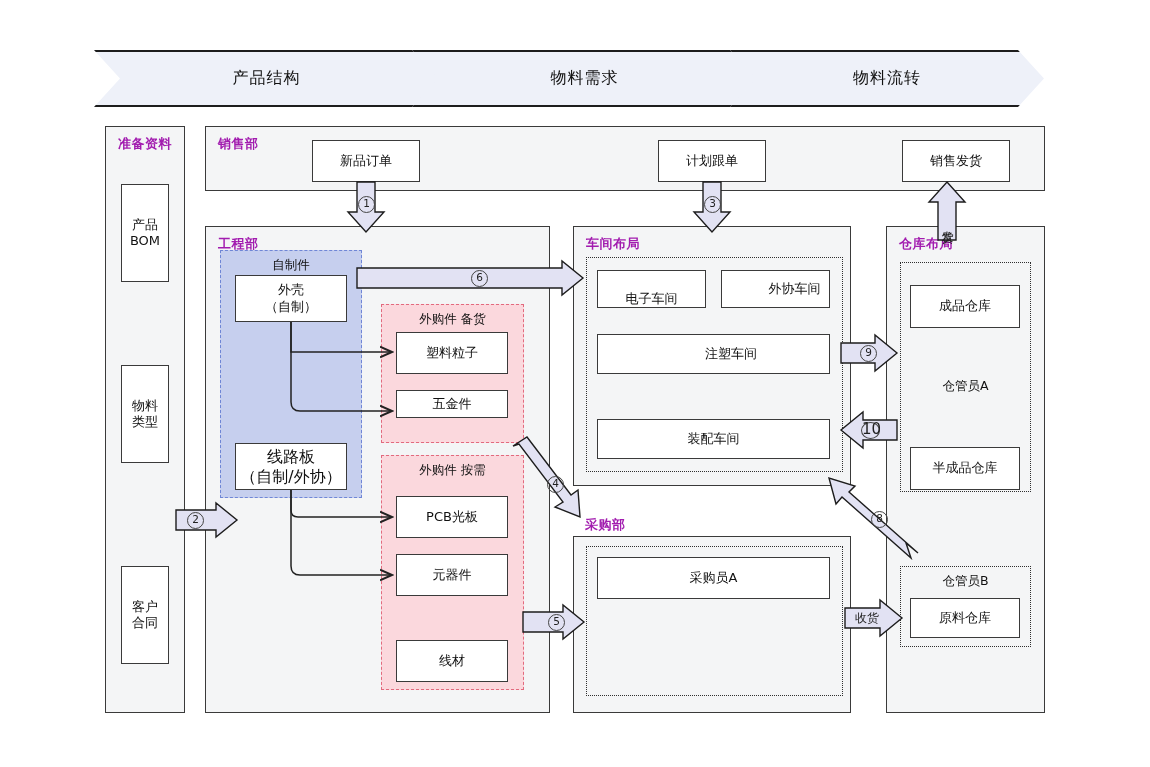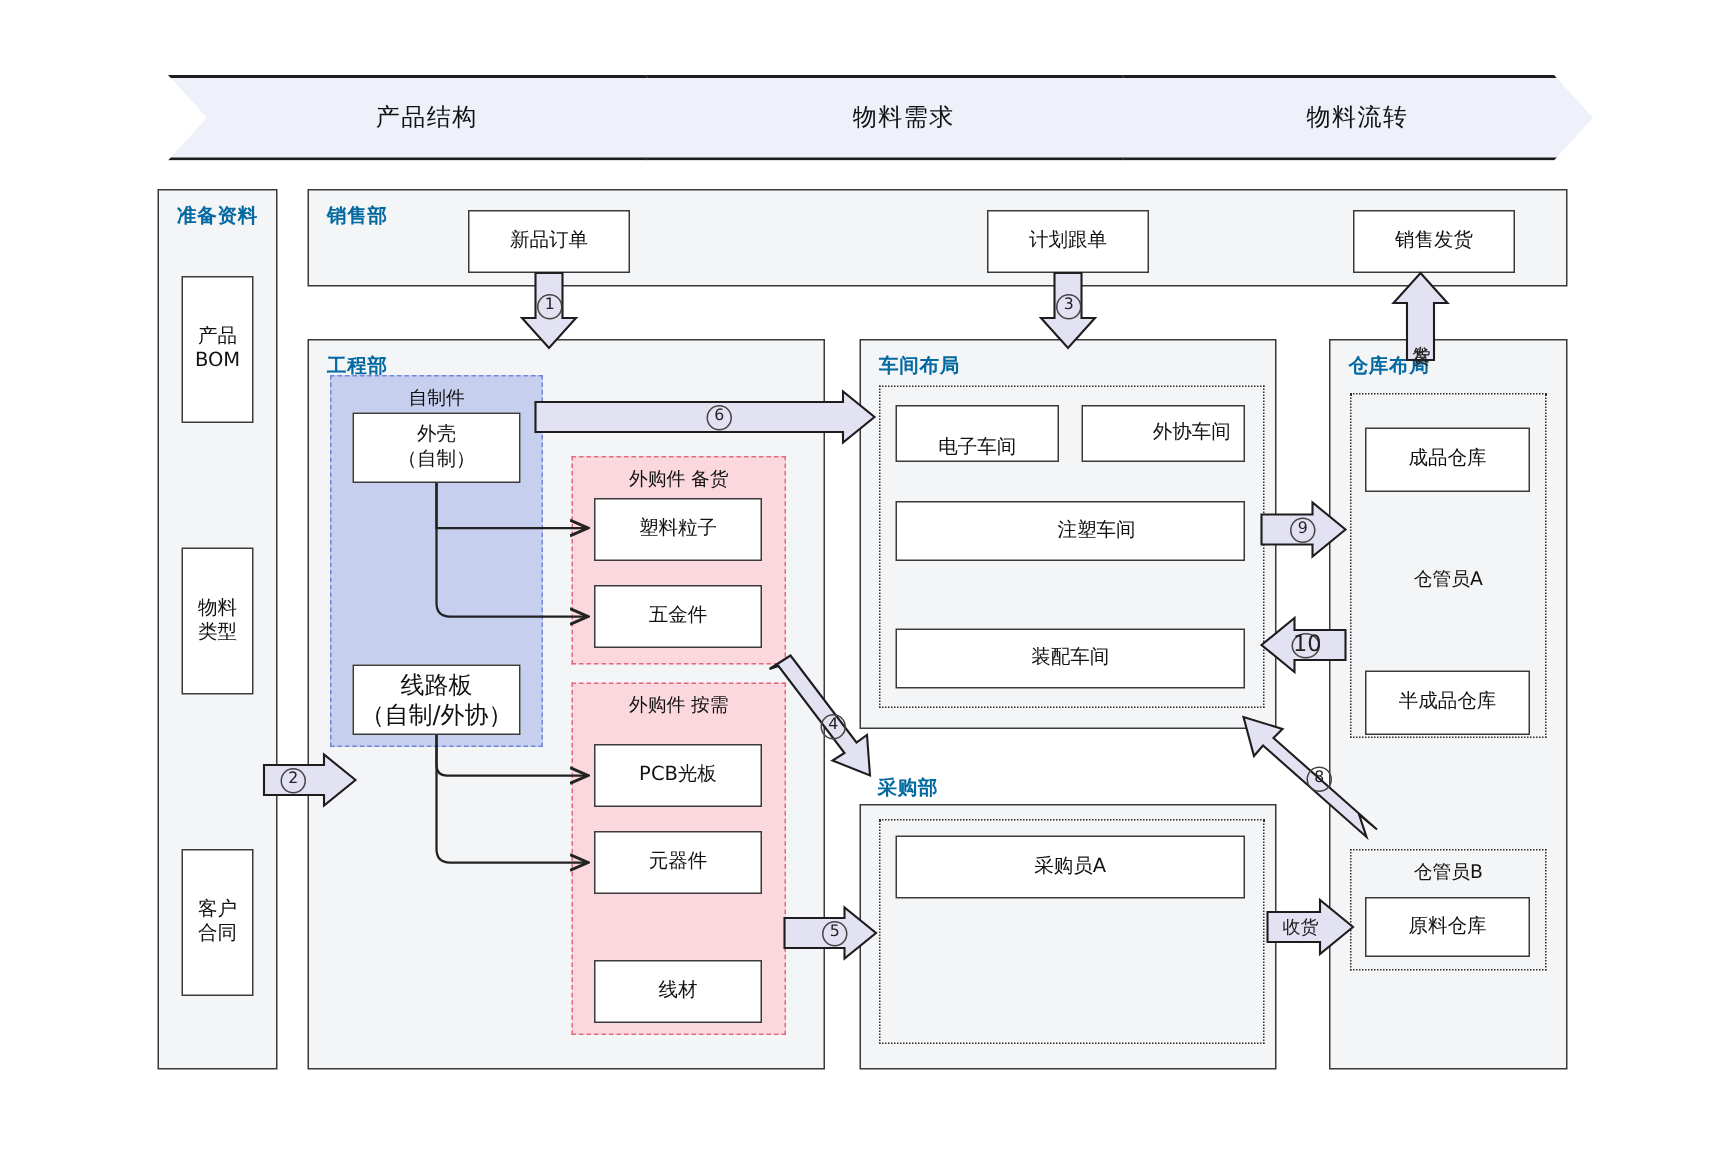--- a/index.html
+++ b/index.html
@@ -4,40 +4,40 @@
 <style>
   html,body{margin:0;padding:0;background:#ffffff;}
   body{
     font-family:"DejaVu Sans","Liberation Sans",sans-serif;
     width:1150px;height:767px;position:relative;overflow:hidden;
     color:#1a1a1a;
   }
   #stage{position:absolute;left:0;top:0;width:1150px;height:767px;}
 
   
-  .banner{position:absolute;left:112px;top:50px;width:950px;height:53px;font-family:Liberation Serif, serif;}
+  .banner{position:absolute;left:94px;top:50px;width:950px;height:53px;font-family:Liberation Serif, serif;}
   .chev{
     position:absolute;top:0;height:53px;
     background:#eef1f9;
     border-top:2px solid #1d1d1d;border-bottom:2px solid #1d1d1d;
     display:flex;align-items:center;justify-content:center;
     font-size:16px;letter-spacing:1px;color:#111;
     clip-path:polygon(0 0, calc(100% - 26px) 0, 100% 50%, calc(100% - 26px) 100%, 0 100%, 26px 50%);
   }
   .chev.c1{left:0;width:345px;}
   .chev.c2{left:318px;width:345px;}
   .chev.c3{left:636px;width:314px;}
 
   
   .panel{
     position:absolute;background:#f4f5f6;
     border:1.6px solid #3a3a3a;box-sizing:border-box;
   }
   .panel-title{
-    position:absolute;left:12px;top:8px;font-size:13px;font-weight:bold;color:#0369a1;
+    position:absolute;left:12px;top:8px;font-size:13px;font-weight:bold;color:#a21caf;
     letter-spacing:.5px;
   }
   .box{
     position:absolute;background:#ffffff;border:1.6px solid #3a3a3a;
     box-sizing:border-box;display:flex;align-items:center;justify-content:center;
     text-align:center;font-size:13px;line-height:1.25;color:#111;
   }
   .grp{
     position:absolute;box-sizing:border-box;
   }
@@ -122,21 +122,21 @@
     <span style="white-space:pre-line;font-size:16px;">线路板
 （自制/外协）</span>
   </div>
 
   <div class="grp grp-pink" style="left:381px;top:304px;width:143px;height:139px;">
     <div class="grp-label">外购件 备货</div>
   </div>
   <div class="box" style="left:396px;top:332px;width:112px;height:42px;">
     <span>塑料粒子</span>
   </div>
-  <div class="box" style="left:396px;top:390px;width:112px;height:42px;">
+  <div class="box" style="left:396px;top:390px;width:112px;height:28px;">
     <span>五金件</span>
   </div>
 
   <div class="grp grp-pink" style="left:381px;top:455px;width:143px;height:235px;">
     <div class="grp-label">外购件 按需</div>
   </div>
   <div class="box" style="left:396px;top:496px;width:112px;height:42px;">
     <span>PCB光板</span>
   </div>
   <div class="box" style="left:396px;top:554px;width:112px;height:42px;">

